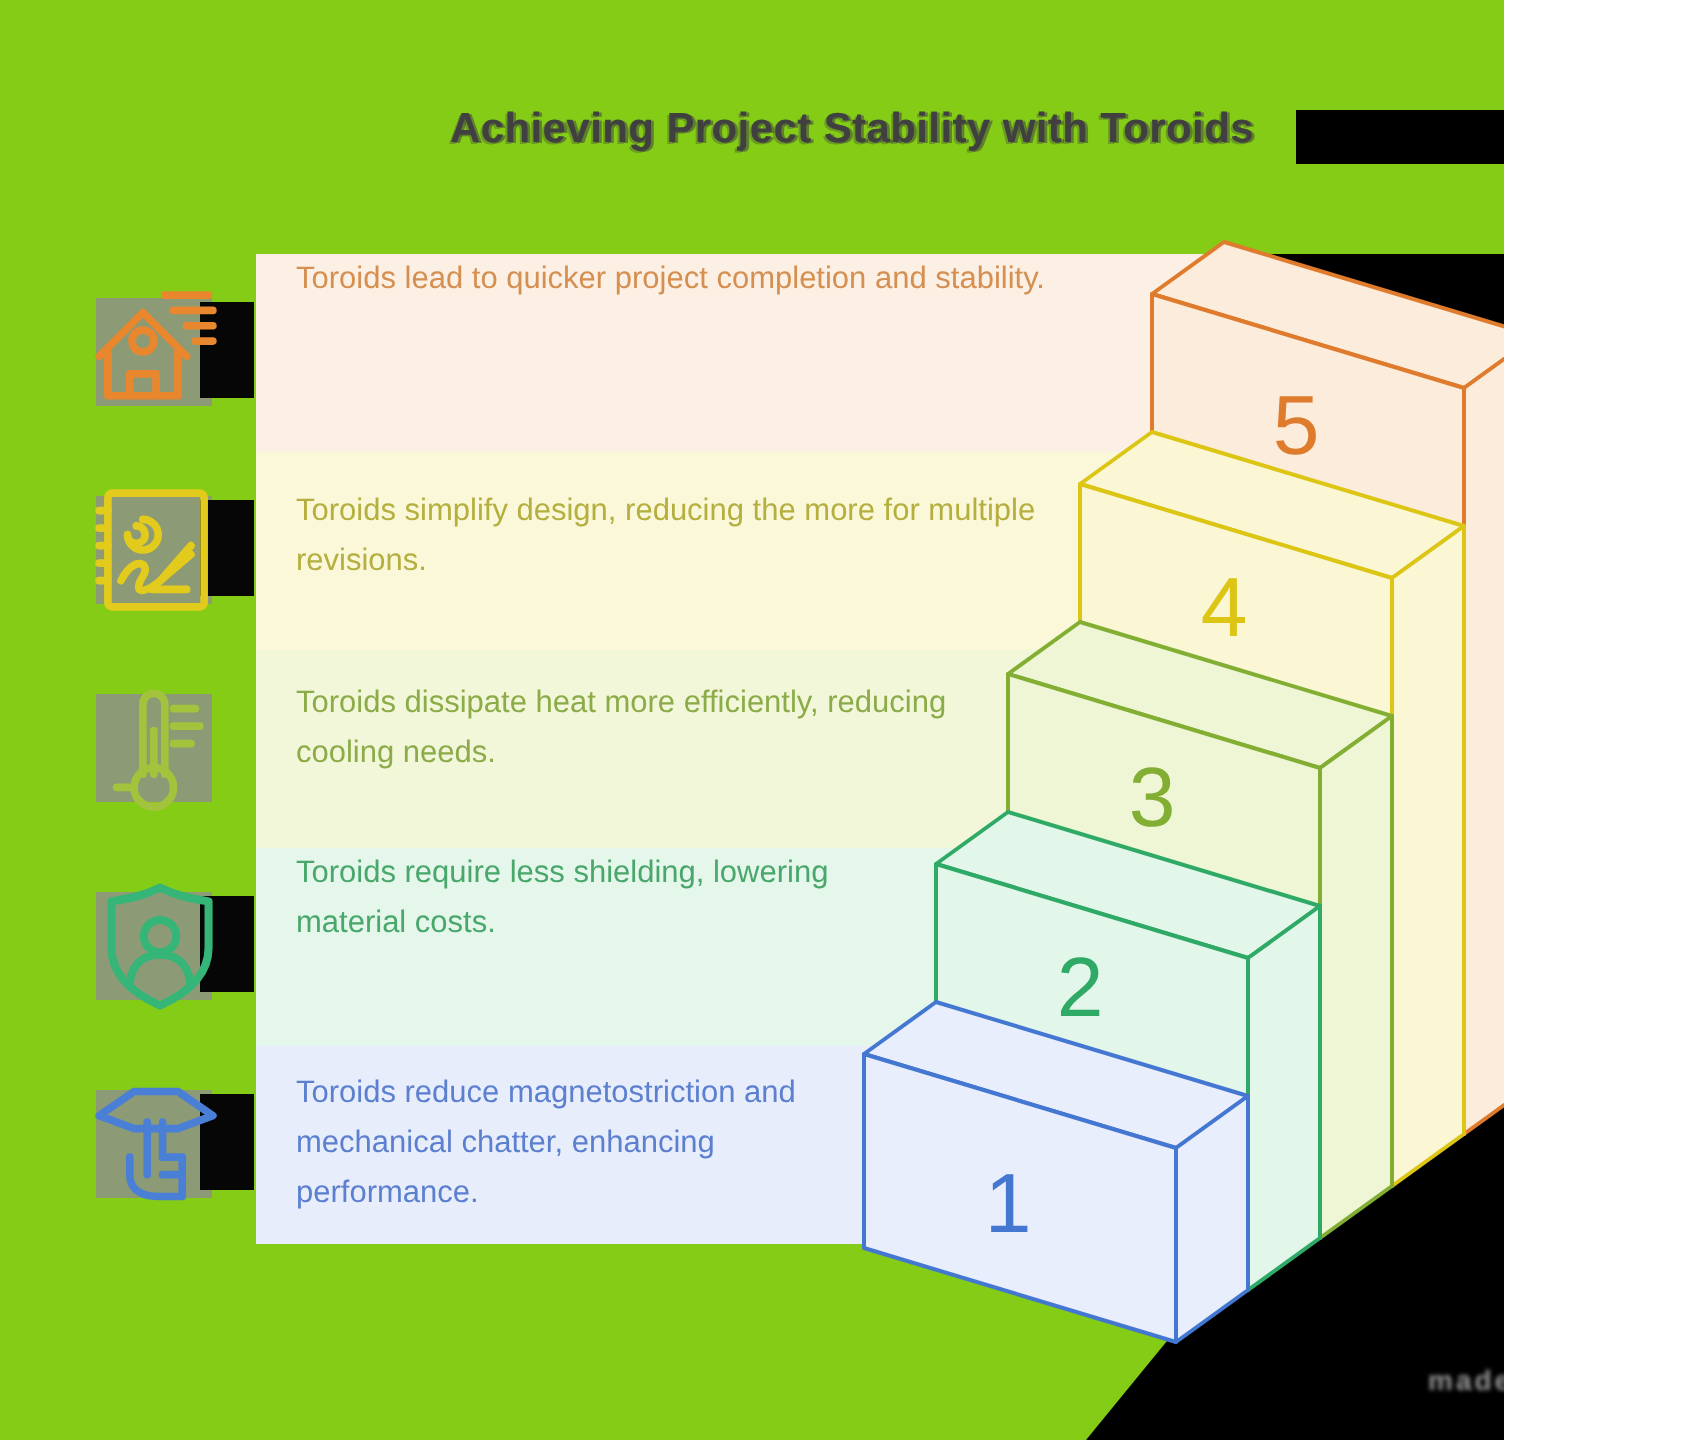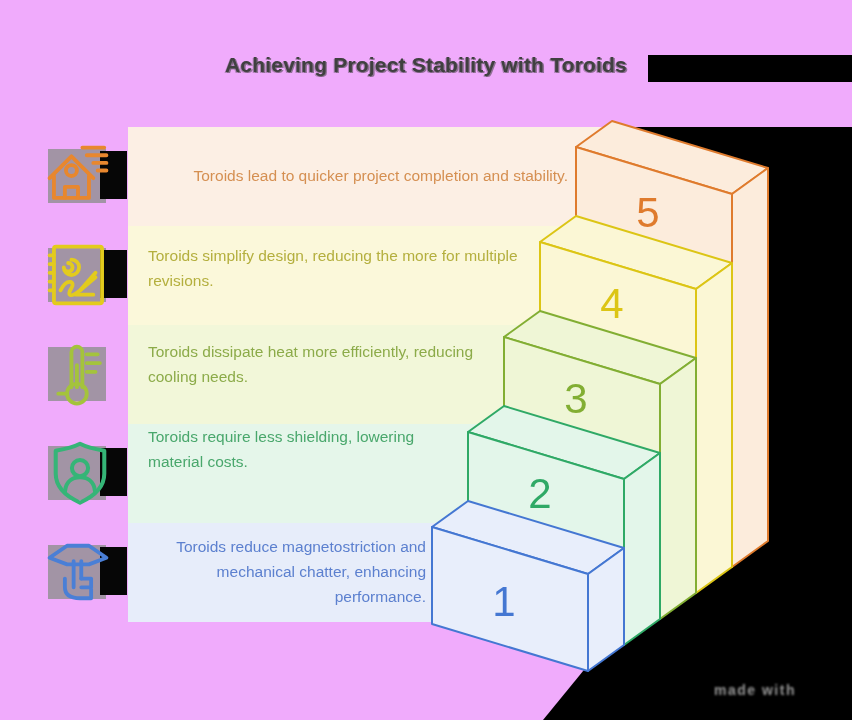--- a/index.html
+++ b/index.html
@@ -1,17 +1,17 @@
 <!DOCTYPE html>
 <html><head>
 <meta charset="utf-8">
 <style>
   html,body{margin:0;padding:0;background:#ffffff;}
   .canvas{
-    position:relative;width:852px;height:720px;background:#f0abfc;overflow:hidden;
+    position:relative;width:752px;height:720px;background:#84cc16;overflow:hidden;
     font-family:"Liberation Sans",sans-serif;
   }
   
   .title{
     position:absolute;top:53px;left:0;width:852px;text-align:center;
     font-size:21px;font-weight:bold;color:#404040;letter-spacing:.2px;
     text-shadow:1.4px .6px 0 rgba(64,64,64,.55), -1px .9px 0 rgba(64,64,64,.35);
     white-space:nowrap;
   }
   .title-redaction{
@@ -19,25 +19,25 @@
   }
   
   .bands{position:absolute;left:128px;top:127px;width:505px;}
   .band{width:505px;height:99px;box-sizing:border-box;padding-left:20px;}
   .band-text{font-size:15.5px;line-height:25px;}
   .band:nth-child(1){background:#fcefe4;}
   .band:nth-child(2){background:#fbf8da;}
   .band:nth-child(3){background:#f2f7d9;}
   .band:nth-child(4){background:#e5f6ea;}
   .band:nth-child(5){background:#e7edfa;}
-  .band:nth-child(1) .band-text{color:#d58f51;max-width:420px;padding-top:36px;text-align:right;}
+  .band:nth-child(1) .band-text{color:#d58f51;max-width:420px;}
   .band:nth-child(2) .band-text{color:#b4af3e;max-width:385px;padding-top:17px;}
   .band:nth-child(3) .band-text{color:#8cab49;max-width:348px;padding-top:14px;}
   .band:nth-child(4) .band-text{color:#49a76c;max-width:312px;}
-  .band:nth-child(5) .band-text{color:#5c80cf;max-width:278px;padding-top:11px;text-align:right;}
+  .band:nth-child(5) .band-text{color:#5c80cf;max-width:278px;padding-top:11px;}
   
   .icon-wrap{position:absolute;left:42px;width:100px;height:72px;}
   .icon-wrap svg{position:absolute;left:0;top:0;z-index:3;}
   .artifact-gray{position:absolute;left:6px;top:8px;width:58px;height:54px;background:#8e8e8e;opacity:.8;z-index:1;}
   .artifact-black{position:absolute;left:58px;top:10px;width:27px;height:48px;background:#060606;z-index:2;}
   .iw1{top:141px;} .iw2{top:240px;} .iw3{top:339px;} .iw4{top:438px;} .iw5{top:537px;}
   
   .stair{position:absolute;left:0;top:0;z-index:5;pointer-events:none;}
   .stair text{font-size:42px;font-family:"Liberation Sans",sans-serif;}
   

